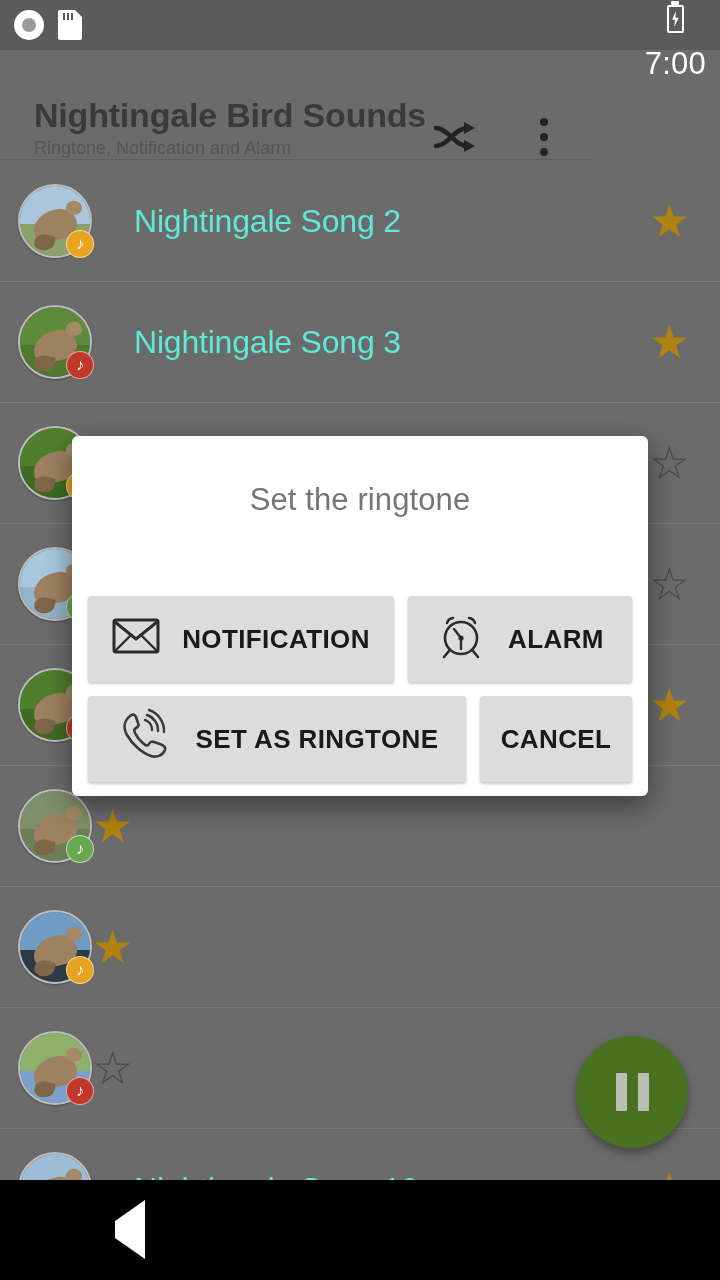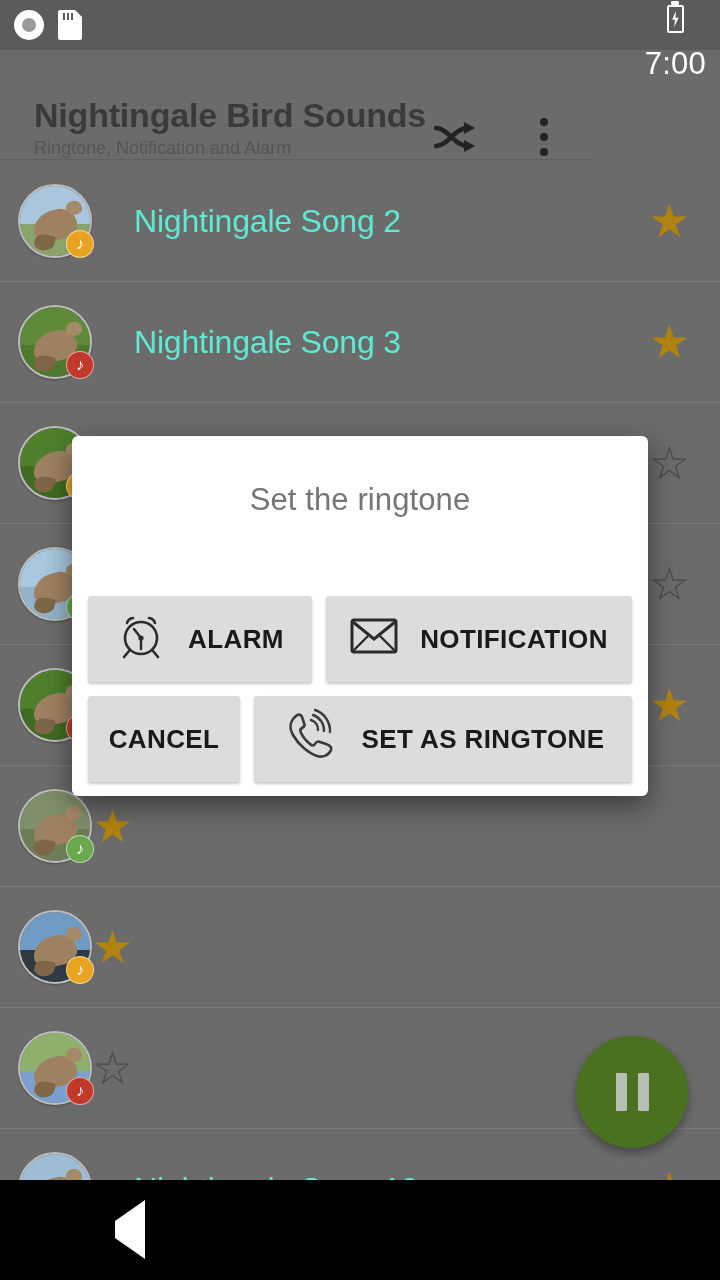--- a/index.html
+++ b/index.html
@@ -318,66 +318,66 @@
 </div>
 
 <div id="scrim"></div>
 
 <div id="ringtone-dialog">
   <div id="dialog-title">Set the ringtone</div>
 
   <div class="btn-rows">
     <div class="btn-row">
 
+      <button class="dlg-btn" id="btn-notification">
+        <span class="ic">
+          <svg width="48" height="36" viewBox="0 0 48 36">
+            <rect x="2" y="2" width="44" height="32" rx="2" fill="none" stroke="#2b2b2b" stroke-width="3"></rect>
+            <path d="M3 4 L24 21 L45 4" fill="none" stroke="#2b2b2b" stroke-width="3"></path>
+            <path d="M3 33 L18 18 M45 33 L30 18" fill="none" stroke="#2b2b2b" stroke-width="2.4"></path>
+          </svg>
+        </span>
+        <span>NOTIFICATION</span>
+      </button>
+
       <button class="dlg-btn" id="btn-alarm">
         <span class="ic">
           <svg width="50" height="48" viewBox="0 0 50 48">
             <circle cx="25" cy="26" r="16" fill="none" stroke="#2b2b2b" stroke-width="2.6"></circle>
             <path d="M11 11 A7 7 0 0 1 17 6" fill="none" stroke="#2b2b2b" stroke-width="2.6" stroke-linecap="round"></path>
             <path d="M39 11 A7 7 0 0 0 33 6" fill="none" stroke="#2b2b2b" stroke-width="2.6" stroke-linecap="round"></path>
             <path d="M13 39 L8 45 M37 39 L42 45" fill="none" stroke="#2b2b2b" stroke-width="2.6" stroke-linecap="round"></path>
             <path d="M25 26 L18 17 M25 26 L25 37" fill="none" stroke="#2b2b2b" stroke-width="2.4" stroke-linecap="round"></path>
             <circle cx="25" cy="26" r="2.6" fill="#2b2b2b"></circle>
           </svg>
         </span>
         <span>ALARM</span>
       </button>
-
-      <button class="dlg-btn" id="btn-notification">
-        <span class="ic">
-          <svg width="48" height="36" viewBox="0 0 48 36">
-            <rect x="2" y="2" width="44" height="32" rx="2" fill="none" stroke="#2b2b2b" stroke-width="3"></rect>
-            <path d="M3 4 L24 21 L45 4" fill="none" stroke="#2b2b2b" stroke-width="3"></path>
-            <path d="M3 33 L18 18 M45 33 L30 18" fill="none" stroke="#2b2b2b" stroke-width="2.4"></path>
-          </svg>
-        </span>
-        <span>NOTIFICATION</span>
-      </button>
     </div>
 
     <div class="btn-row">
-
-      <button class="dlg-btn" id="btn-cancel">
-        <span>CANCEL</span>
-      </button>
 
       <button class="dlg-btn" id="btn-set-ringtone">
         <span class="ic">
           <svg width="58" height="56" viewBox="0 0 58 56">
             <path d="M14 8 C8 13, 7 20, 11 27 C16 36, 26 45, 35 48 C41 50, 47 47, 49 42
                      C50 39, 47 37, 44 36 L38 34 C36 33, 34 34, 33 36 C32 38, 30 38, 28 36
                      C24 33, 21 29, 19 25 C18 23, 18 21, 20 20 C22 19, 23 17, 22 15
                      L20 9 C19 6, 16 6, 14 8 Z" fill="none" stroke="#3a3a3a" stroke-width="2.6" stroke-linejoin="round"></path>
             <path d="M29 12 A10 10 0 0 1 36 22" fill="none" stroke="#3a3a3a" stroke-width="2.4" stroke-linecap="round"></path>
             <path d="M31 7 A16 16 0 0 1 42 23" fill="none" stroke="#3a3a3a" stroke-width="2.4" stroke-linecap="round"></path>
             <path d="M33 2 A22 22 0 0 1 48 24" fill="none" stroke="#3a3a3a" stroke-width="2.4" stroke-linecap="round"></path>
           </svg>
         </span>
         <span>SET AS RINGTONE</span>
       </button>
+
+      <button class="dlg-btn" id="btn-cancel">
+        <span>CANCEL</span>
+      </button>
     </div>
   </div>
 </div>
 
 <div id="nav-bar">
   <span><span class="nav-back"></span></span>
   <span><span class="nav-home"></span></span>
   <span><span class="nav-recent"></span></span>
 </div>
 

